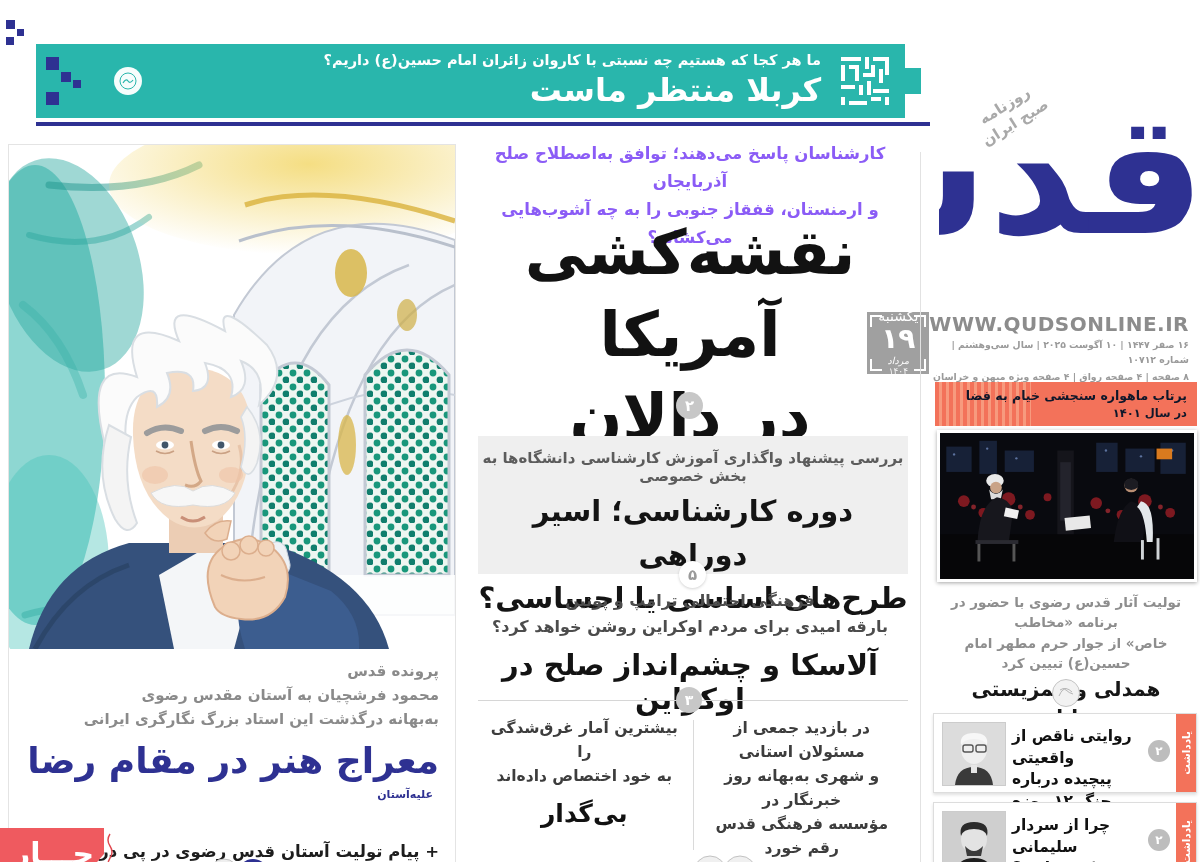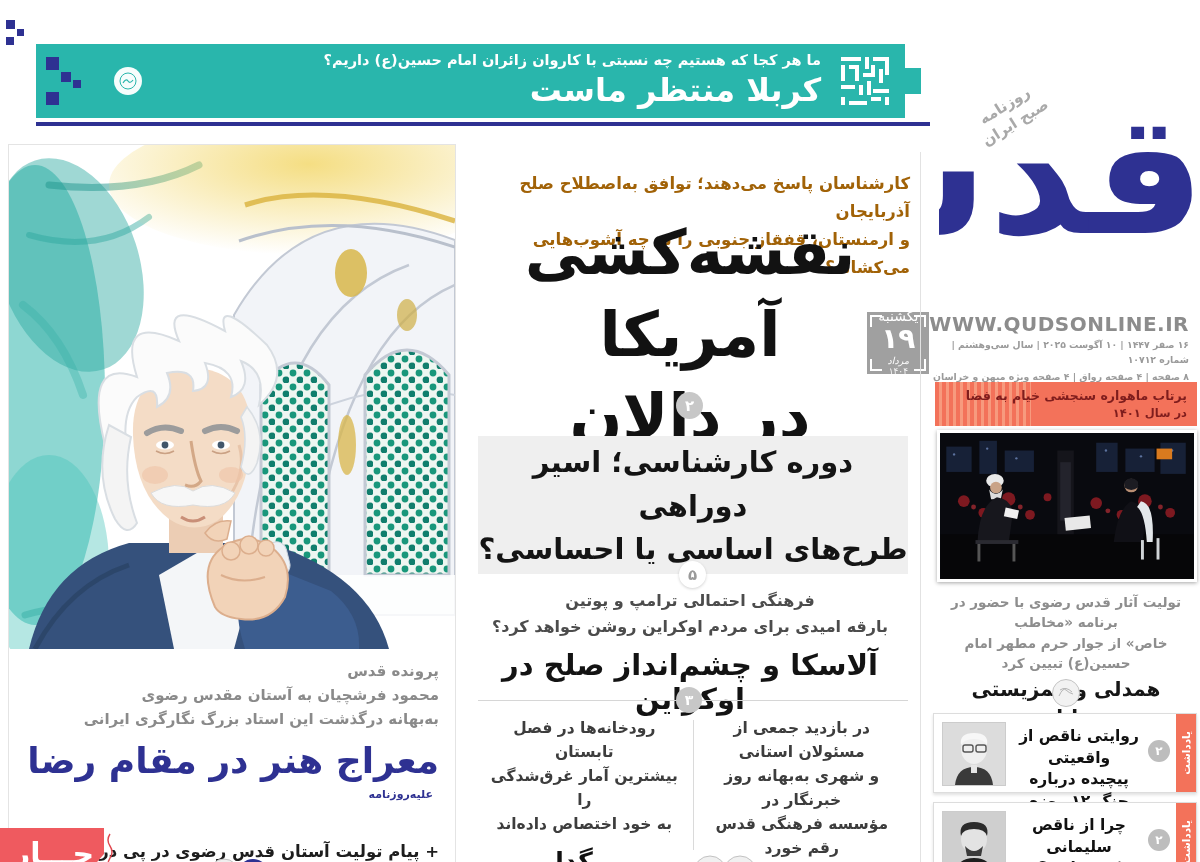--- a/index.html
+++ b/index.html
@@ -36,44 +36,44 @@
   .d-week{font-size:14px;line-height:1;}
   .d-day{font-size:28px;font-weight:800;line-height:1.15;}
   .d-month{font-size:9.5px;line-height:1.2;font-style:italic;}
   .d-year{font-size:9px;line-height:1.2;opacity:.9;}
   .mast-info{flex:1;padding-right:8px;text-align:right;}
   .site{font-size:20px;font-weight:800;color:#8c8c8c;letter-spacing:.5px;direction:ltr;text-align:right;}
   .mast-small{font-size:9.3px;color:#9a9a9a;font-weight:700;line-height:1.6;margin-top:2px;}
   .history-box{position:absolute;top:366px;right:0;width:262px;height:44px;background:#f3725a;overflow:hidden;}
   .history-stripes{position:absolute;left:0;top:0;bottom:0;width:96px;
       background:repeating-linear-gradient(90deg,#f3725a 0 4px,#f79a7e 4px 7px);}
-  .history-text{position:absolute;right:10px;top:5px;color:#7f1d1d;text-align:right;}
+  .history-text{position:absolute;right:10px;top:5px;color:#0f172a;text-align:right;}
   .history-l1{font-size:12.5px;font-weight:800;line-height:1.45;}
   .history-l2{font-size:11.5px;font-weight:700;line-height:1.45;}
   .tv-card{position:absolute;top:414px;right:0;width:262px;}
   .tv-photo{width:254px;height:146px;background:#0a0b10;border:3px solid #fff;
             box-shadow:0 1px 4px rgba(0,0,0,.35);}
   .tv-kicker{margin-top:6px;font-size:13.5px;color:#8e8e8e;font-weight:700;text-align:center;line-height:1.5;}
   .tv-title{margin-top:2px;font-size:20px;font-weight:800;color:#161616;text-align:center;line-height:1.4;}
   .seal-solo{position:absolute;top:662px;right:116px;}
   .note-card{position:absolute;right:0;width:262px;height:78px;background:#fff;border:1px solid #ddd;
              box-shadow:0 2px 3px rgba(0,0,0,.12);display:flex;flex-direction:row;}
   .note-1{top:697px;} .note-2{top:786px;}
   .note-tab{width:20px;background:#f3725a;color:#fff;display:flex;align-items:center;justify-content:center;flex:none;}
   .note-tab span{writing-mode:vertical-rl;transform:rotate(180deg);font-size:10.5px;font-weight:700;letter-spacing:1px;}
   .note-badge{width:22px;height:22px;border-radius:50%;background:#bdbdbd;color:#fff;font-size:12px;
               font-weight:800;display:flex;align-items:center;justify-content:center;flex:none;margin:26px 6px 0 2px;}
-  .note-body{flex:1;padding-top:12px;text-align:center;}
+  .note-body{flex:1;padding-top:12px;text-align:left;}
   .note-title{font-size:15.5px;font-weight:800;color:#111;line-height:1.4;}
   .note-author{font-size:11px;color:#9a9a9a;font-weight:700;margin-top:4px;}
   .note-photo{width:62px;height:62px;margin:8px 6px 8px 8px;border:1px solid #ccc;flex:none;background:#e9e9e9;}
   
   .v-divider{position:absolute;left:920px;top:136px;width:1px;height:716px;background:#e2e2e2;}
-  .lead-kicker{position:absolute;top:154px;left:470px;width:440px;text-align:right;
-               font-size:16.5px;font-weight:700;color:#a16207;line-height:1.7;}
+  .lead-kicker{position:absolute;top:124px;left:470px;width:440px;text-align:center;
+               font-size:16.5px;font-weight:700;color:#8b5cf6;line-height:1.7;}
   .lead-title{position:absolute;top:196px;left:470px;width:440px;text-align:center;
               font-size:62px;font-weight:800;color:#121212;line-height:1.32;letter-spacing:-1px;}
   .badge{border-radius:50%;display:flex;align-items:center;justify-content:center;
          font-weight:800;}
   .badge-gray{background:#c7c7c7;color:#fff;}
   .badge-white{background:#fff;color:#9a9a9a;box-shadow:0 1px 3px rgba(0,0,0,.18);}
   .badge-2{position:absolute;top:376px;left:676px;width:27px;height:27px;font-size:15px;}
   .edu-box{position:absolute;top:420px;left:478px;width:430px;height:138px;background:#efefef;text-align:center;}
   .edu-kicker{margin-top:13px;font-size:15px;font-weight:700;color:#5c5c5c;}
   .edu-title{margin-top:5px;font-size:29px;font-weight:800;color:#141414;line-height:1.5;}
@@ -296,21 +296,21 @@
       </svg>
     </div>
 
     <div class="note-card note-2">
       <div class="note-tab">
           <span>یادداشت</span>
         </div>
       <div class="note-badge">۲</div>
       <div class="note-body">
         <div class="note-title">
-          <div>چرا از ناقص سلیمانی</div>
+          <div>چرا از سردار سلیمانی</div>
           <div>کینه دارند؟</div>
         </div>
 
       </div>
       <svg class="note-photo" viewBox="0 0 62 62">
         <rect width="62" height="62" fill="#cfcfcf"></rect>
         <ellipse cx="31" cy="27" rx="13" ry="15" fill="#e3e3e3"></ellipse>
         <path d="M18 24 q-3-14 13-14 q16 0 13 14 q-2-7 -13-7 q-11 0 -13 7" fill="#2b2b2b"></path>
         <path d="M22 34 q9 10 18 0 l-2 10 l-14 0 z" fill="#3a3a3a"></path>
         <path d="M12 62 q2-16 19-16 q17 0 19 16 z" fill="#1e1e1e"></path>
@@ -324,20 +324,21 @@
     <div>کارشناسان پاسخ می‌دهند؛ توافق به‌اصطلاح صلح آذربایجان</div>
     <div>و ارمنستان، قفقاز جنوبی را به چه آشوب‌هایی می‌کشاند؟</div>
   </div>
   <div class="lead-title">
     <div>نقشه‌کشی آمریکا</div>
     <div>در دالان توطئه</div>
   </div>
   <div class="badge badge-gray badge-2">۲</div>
 
   <div class="edu-box">
+    <div class="edu-kicker">بررسی پیشنهاد واگذاری آموزش کارشناسی دانشگاه‌ها به بخش خصوصی</div>
     <div class="edu-title">
       <div>دوره کارشناسی؛ اسیر دوراهی</div>
       <div>طرح‌های اساسی یا احساسی؟</div>
     </div>
   </div>
   <div class="badge badge-white badge-5">۵</div>
 
   <div class="alaska">
     <div class="alaska-k">
       <div>فرهنگی احتمالی ترامپ و پوتین</div>
@@ -356,21 +357,20 @@
         <div>مؤسسه فرهنگی قدس رقم خورد</div>
       </div>
       <div class="cell-t">
         <div>پاسخ‌گویی به مردم</div>
 
       </div>
     </div>
     <div class="cell-div"></div>
     <div class="cell">
       <div class="cell-k">
-        <div>رودخانه‌ها در فصل تابستان</div>
         <div>بیشترین آمار غرق‌شدگی را</div>
         <div>به خود اختصاص داده‌اند</div>
       </div>
       <div class="cell-t">
         <div>بی‌گدار</div>
 
       </div>
     </div>
   </div>
 
@@ -468,21 +468,21 @@
       </g>
     </svg>
 
     <div class="feat-text">
       <div class="feat-kicker">
         <div>پرونده قدس</div>
         <div>محمود فرشچیان به آستان مقدس رضوی</div>
         <div>به‌بهانه درگذشت این استاد بزرگ نگارگری ایرانی</div>
       </div>
       <div class="feat-title">
-        <span>معراج هنر در مقام رضا</span><span class="feat-suffix">علیه‌روزنامه</span>
+        <span>معراج هنر در مقام رضا</span><span class="feat-suffix">علیه‌آستان</span>
       </div>
       <div class="feat-bullets">
         <div>+ پیام تولیت آستان قدس رضوی در پی درگذشت استاد محمود فرشچیان</div>
 
       </div>
     </div>
 
     <div class="left-seals">
       <svg width="34" height="34">
           <circle cx="17" cy="17" r="15" fill="#2e3192"></circle>

